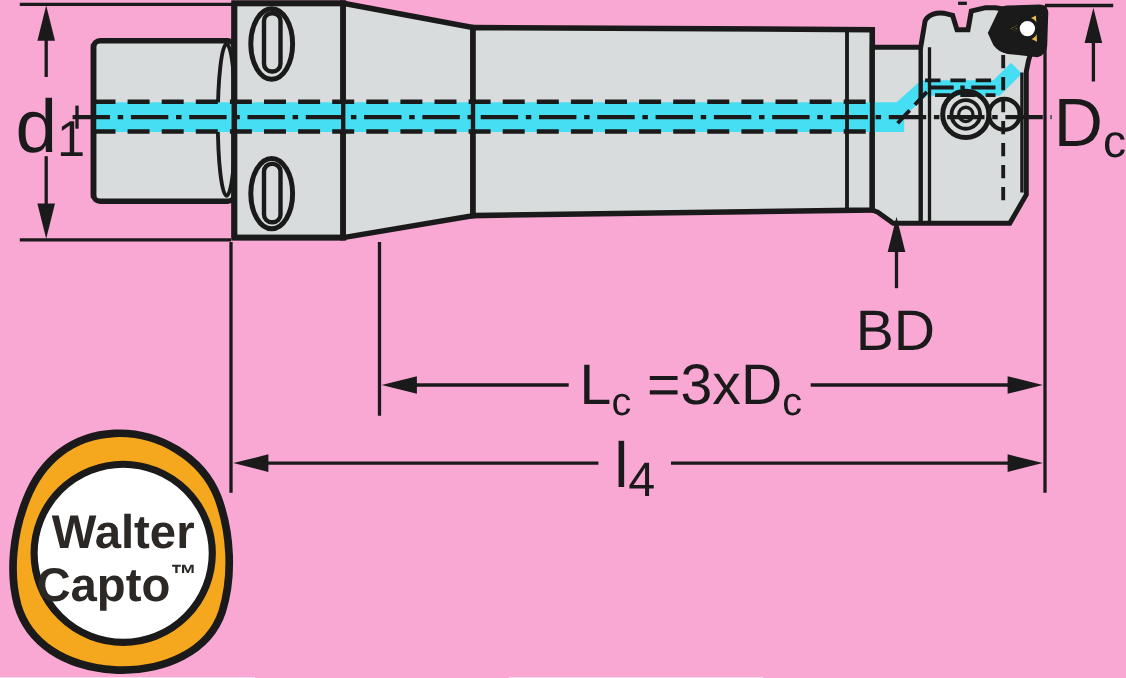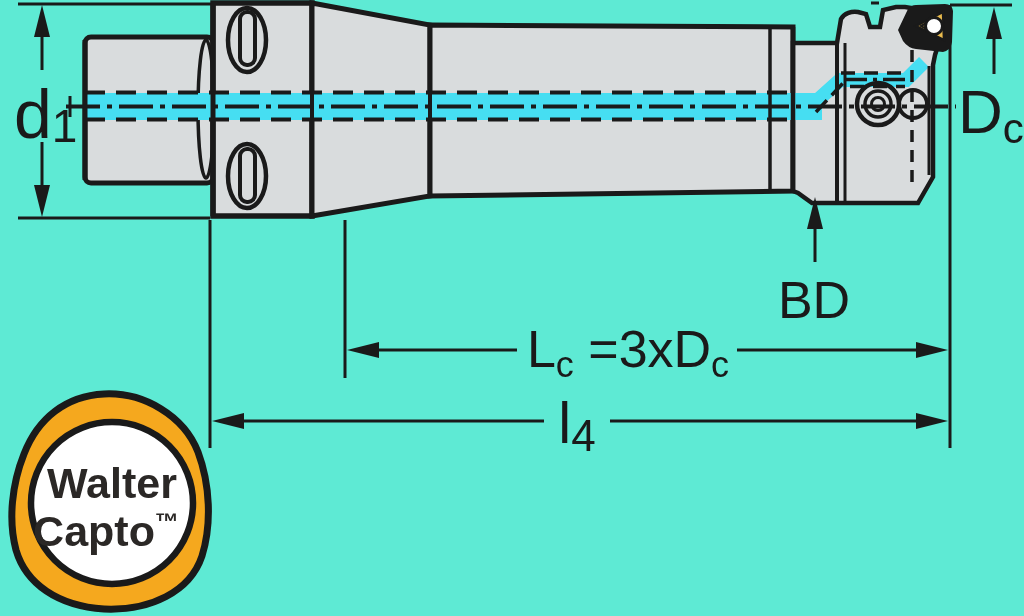--- a/index.html
+++ b/index.html
@@ -4,21 +4,21 @@
 <style>
   :root{
     --outline:#1a1a1a;
     --body_fill:#d9dcdd;
     --coolant:#46def2;
     --insert:#eabc4e;
     --logo_orange:#f5a81e;
     --logo_text:#2b2826;
   }
   html,body{margin:0;padding:0;background:#ffffff;}
-  #stage{position:relative;width:1024px;height:616px;background:#5eead4;overflow:hidden;}
+  #stage{position:relative;width:1024px;height:616px;background:#f9a8d4;overflow:hidden;}
   svg{position:absolute;inset:0;display:block;}
   .body-fill{fill:var(--body_fill);stroke:var(--outline);}
   .stroke{stroke:var(--outline);fill:none;}
   .coolant{stroke:var(--coolant);fill:none;}
   .coolant-fill{fill:var(--coolant);}
   .blk{fill:var(--outline);}
   .gold{fill:var(--insert);stroke:var(--outline);}
   text{font-family:"Liberation Sans", sans-serif;fill:var(--outline);}
   .logo-tri{fill:var(--logo_orange);stroke:var(--outline);}
   .logo-circle{fill:#ffffff;stroke:var(--outline);}

